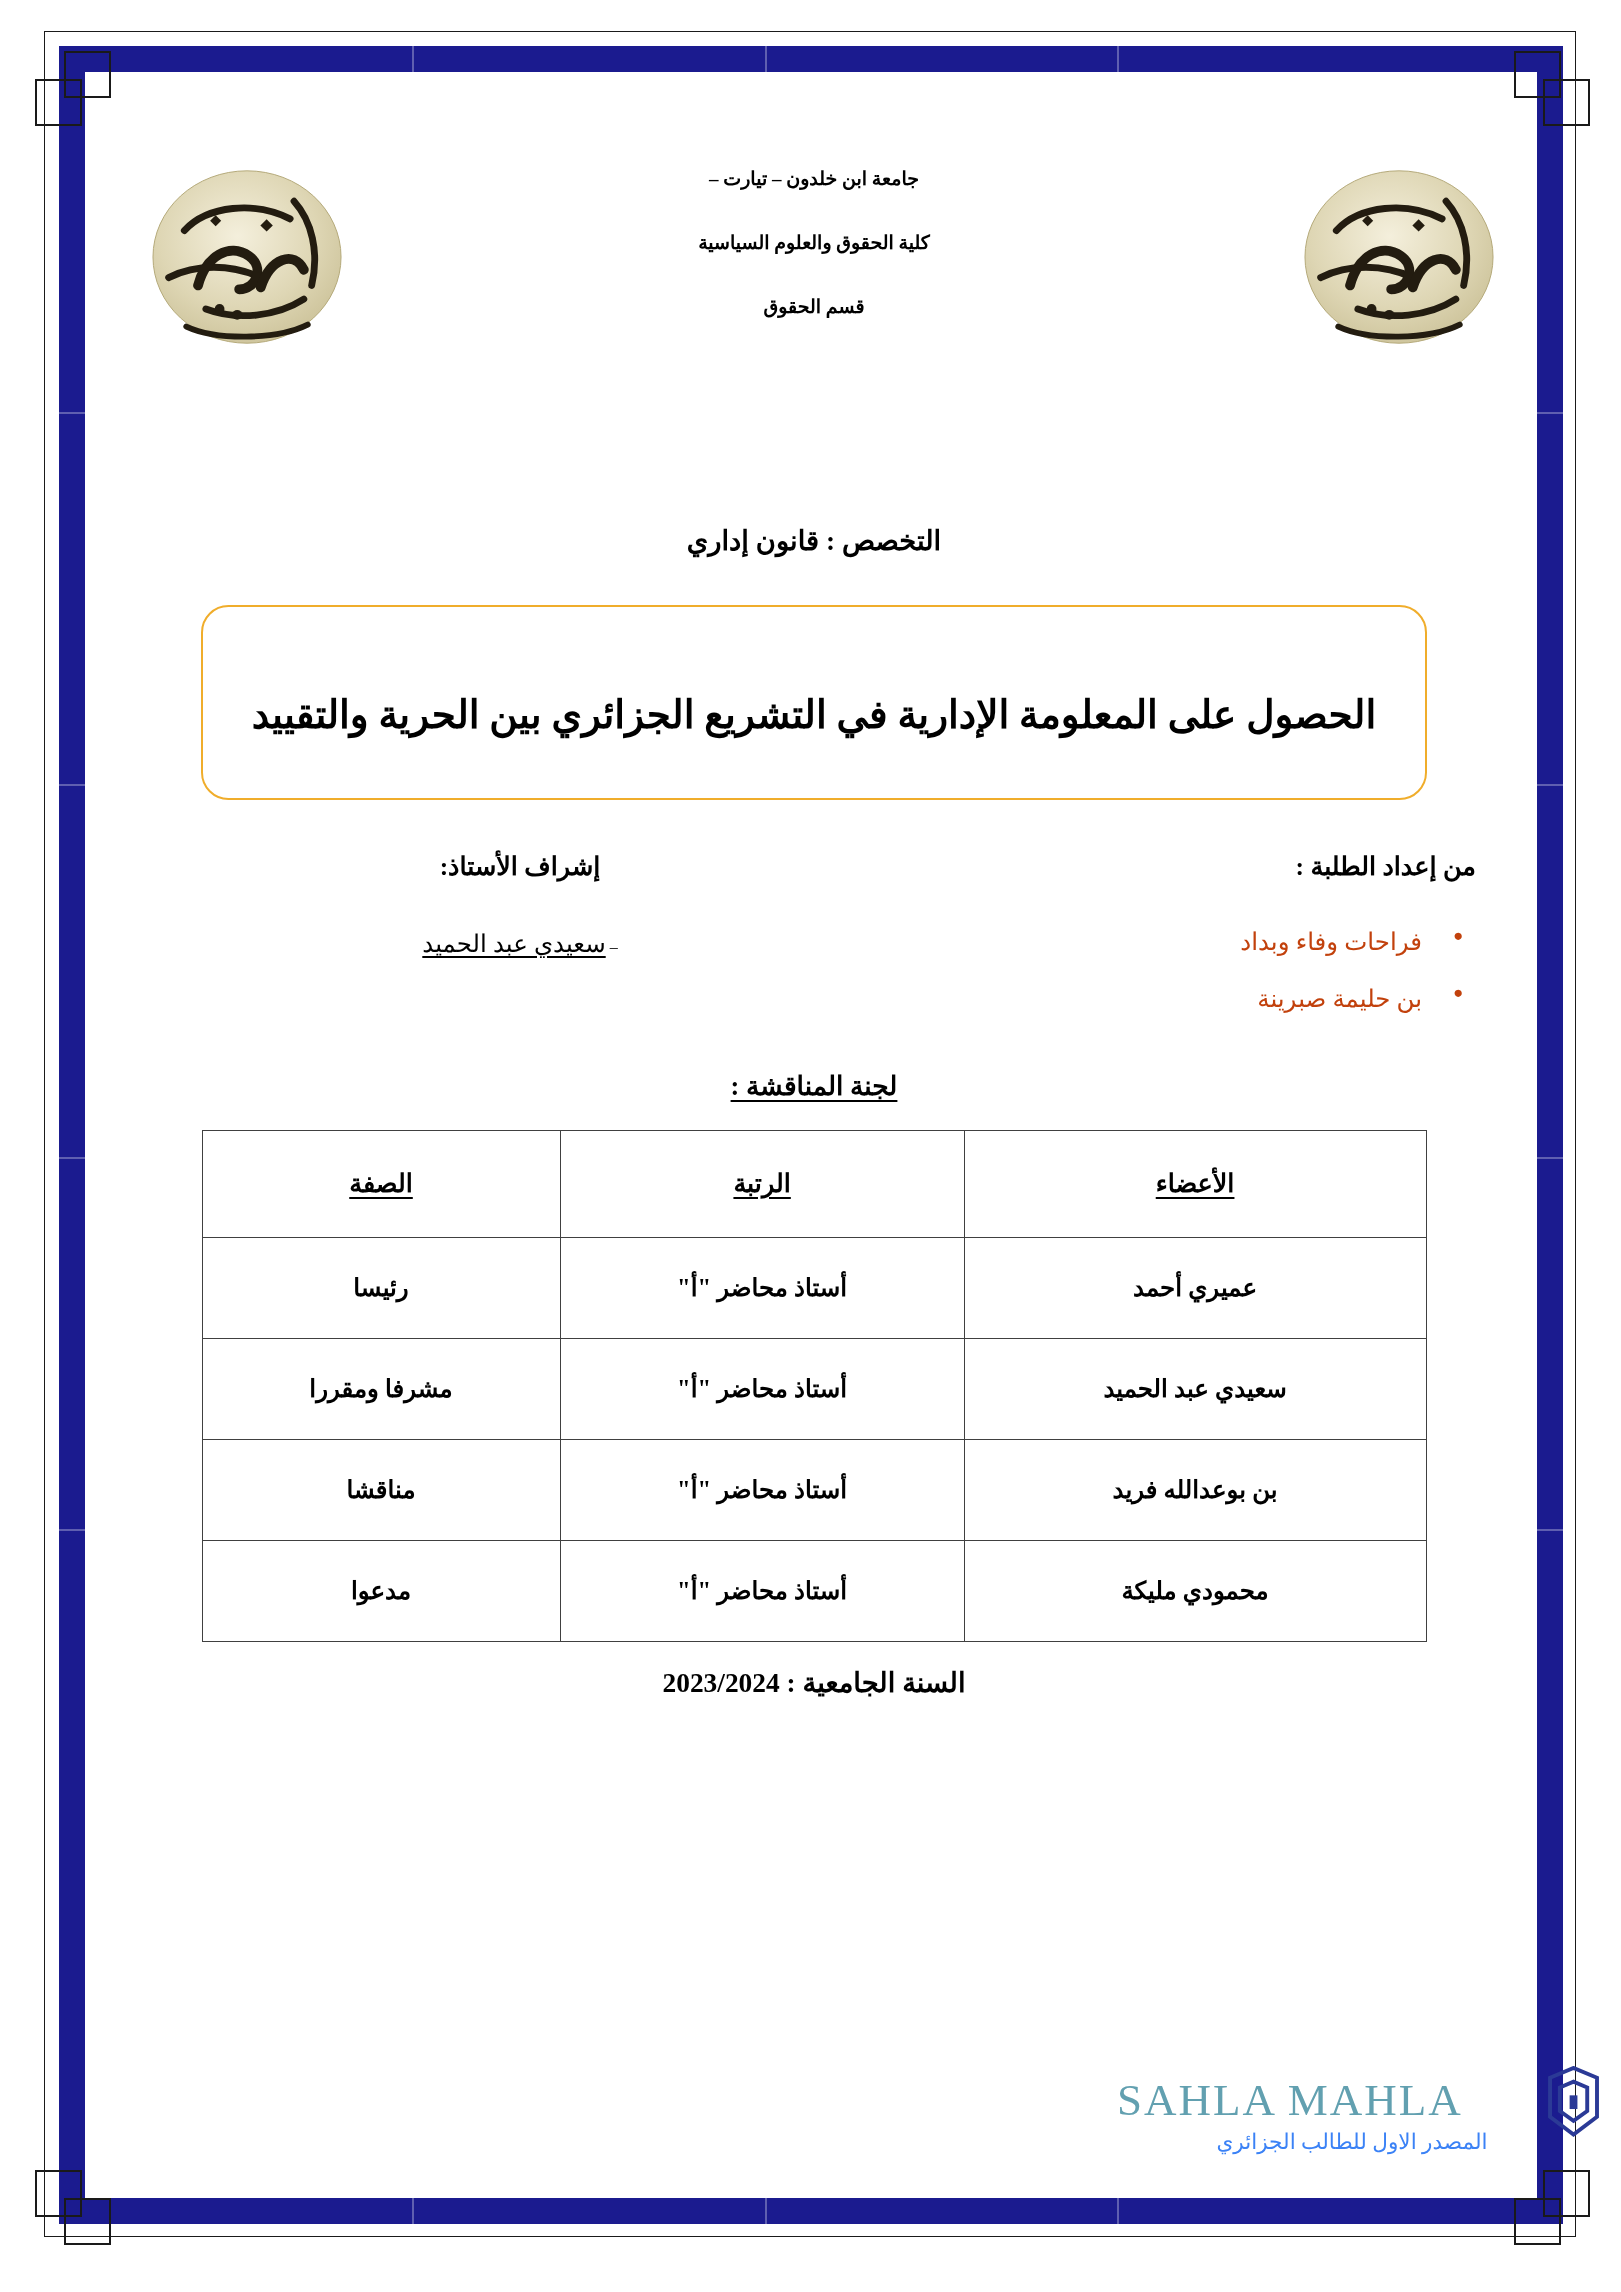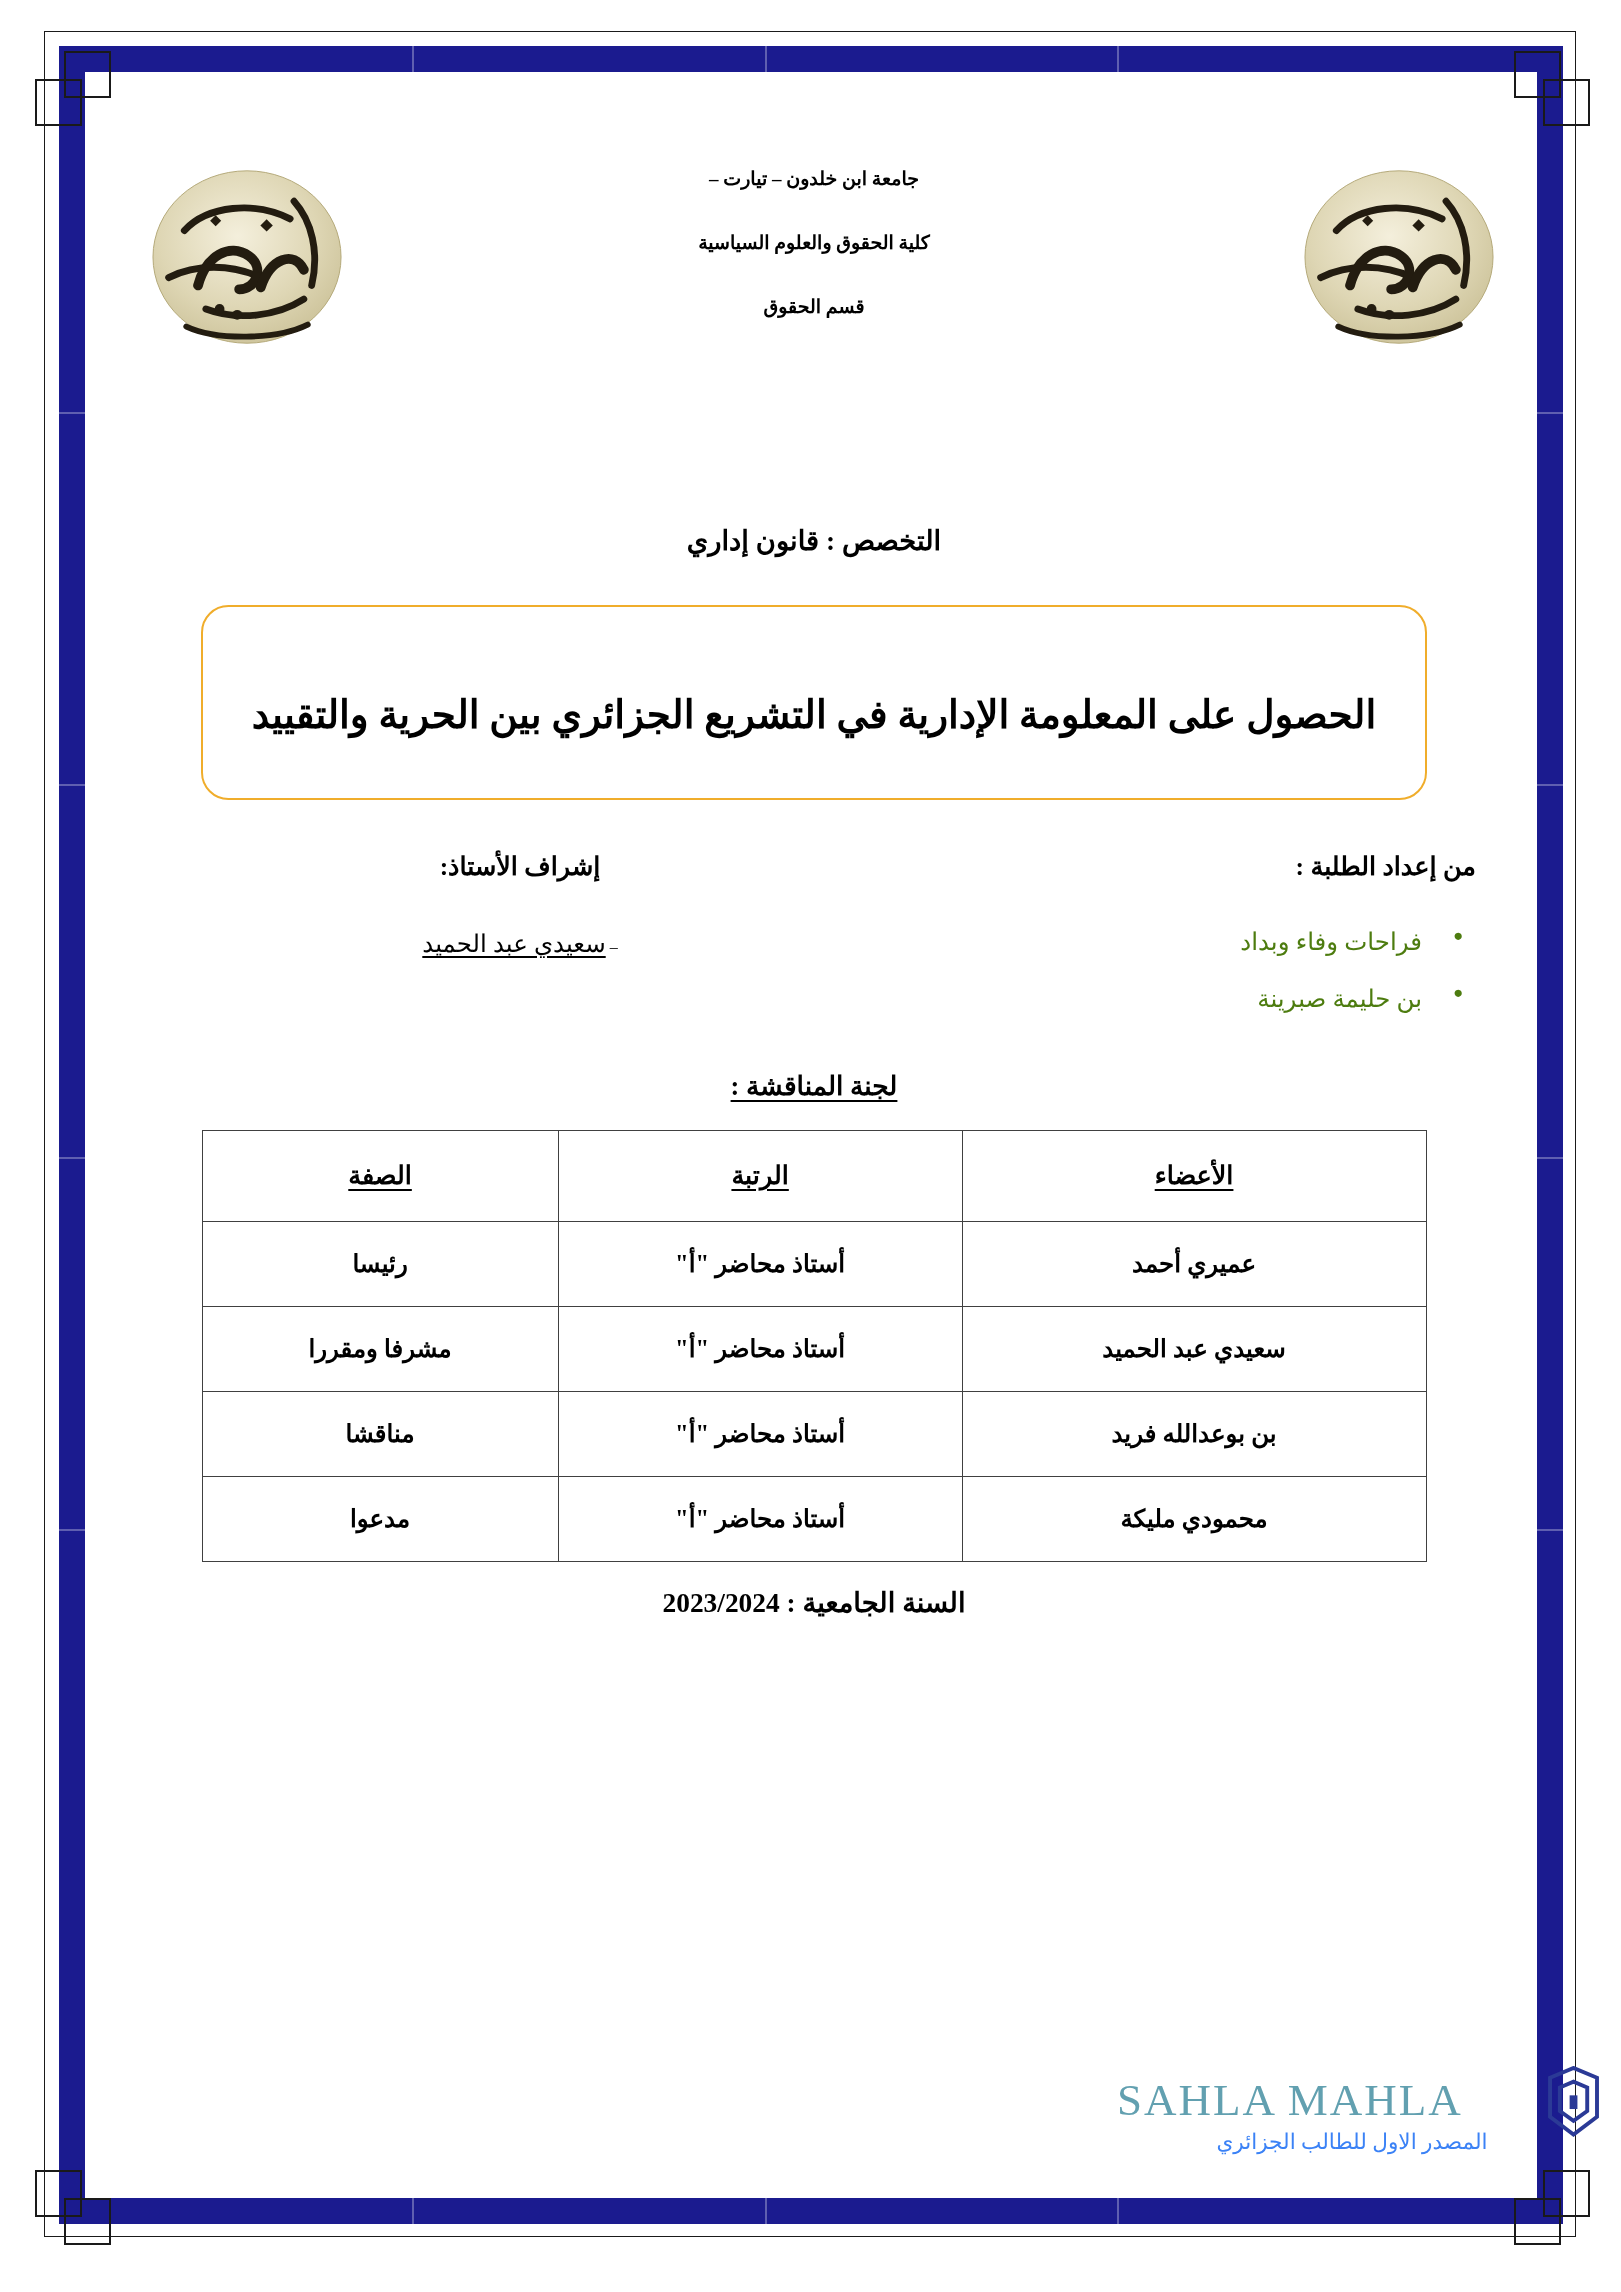--- a/index.html
+++ b/index.html
@@ -174,21 +174,21 @@
     color: #000;
     margin-bottom: 45px;
   }
   .students-list {
     list-style: none;
     margin: 0;
     padding: 0 54px 0 0;
   }
   .students-list li {
     font-size: 24.5px;
-    color: #4d7c0f;
+    color: #c2410c;
     margin-bottom: 27.4px;
     position: relative;
   }
   .students-list li::before {
     content: "\25CF";
     position: absolute;
     right: -41px;
     top: -1px;
     font-size: 16.7px;
   }
@@ -226,21 +226,21 @@
     border-collapse: collapse;
     direction: rtl;
     width: 1225px;
     table-layout: fixed;
   }
   table.jury td, table.jury th {
     border: 1.8px solid #404040;
     text-align: center;
     vertical-align: middle;
     color: #000;
-    padding: 4px;
+    padding: 12px;
     height: 76px;
   }
   table.jury th {
     font-size: 25.5px;
     font-weight: bold;
     height: 82px;
   }
   table.jury th span {
     text-decoration: underline;
     text-underline-offset: 4.9px;

